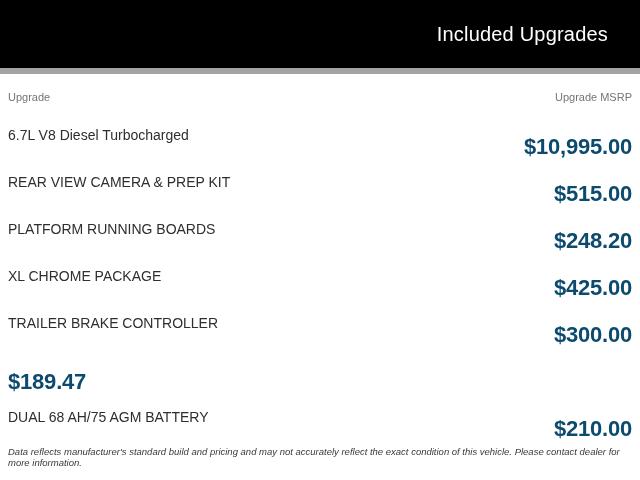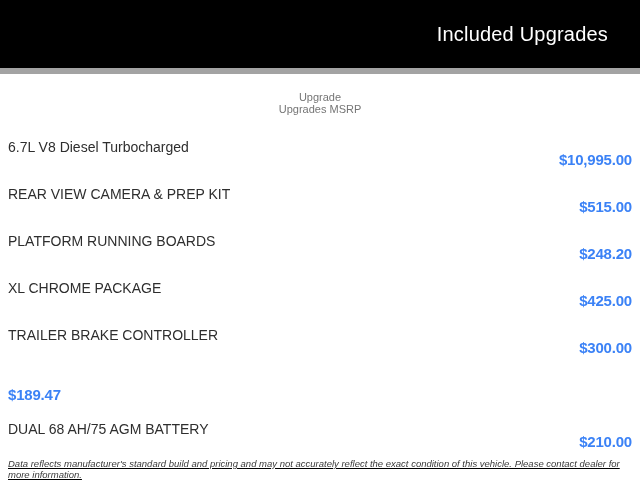--- a/index.html
+++ b/index.html
@@ -32,64 +32,62 @@
   main.table {
     padding: 0 8px;
   }
   .thead {
     display: flex;
     justify-content: space-between;
     align-items: center;
     padding: 17px 0 8px 0;
     font-size: 11px;
     color: #757575;
-    flex-direction: column;
   }
   .row {
     display: flex;
     justify-content: space-between;
     align-items: center;
     height: 47px;
     gap: 41px;
   }
   .row .label {
     font-size: 14px;
     color: #2e2e2e;
   }
   .row .price {
-    font-size: 15px;
+    font-size: 22px;
     font-weight: 700;
-    color: #3b82f6;
+    color: #0c4a6e;
     letter-spacing: -0.2px;
     margin-top: 25px;
   }
   footer.disclaimer {
     padding: 6px 8px 0 8px;
-    text-decoration: underline;
   }
   footer.disclaimer p {
     margin: 0;
     font-size: 9.5px;
     font-style: italic;
     color: #3a3a3a;
   }
 </style>
 </head>
 <body>
 
 <div class="page">
 
   <header class="banner">
     <h1>Included Upgrades</h1>
   </header>
 
   <main class="table">
     <div class="thead">
       <span>Upgrade</span>
-      <span>Upgrades MSRP</span>
+      <span>Upgrade MSRP</span>
     </div>
     <div id="rows">
         <div class="row">
           <span class="label">6.7L V8 Diesel Turbocharged</span>
           <span class="price">$10,995.00</span>
         </div>
         <div class="row">
           <span class="label">REAR VIEW CAMERA &amp; PREP KIT</span>
           <span class="price">$515.00</span>
         </div>

